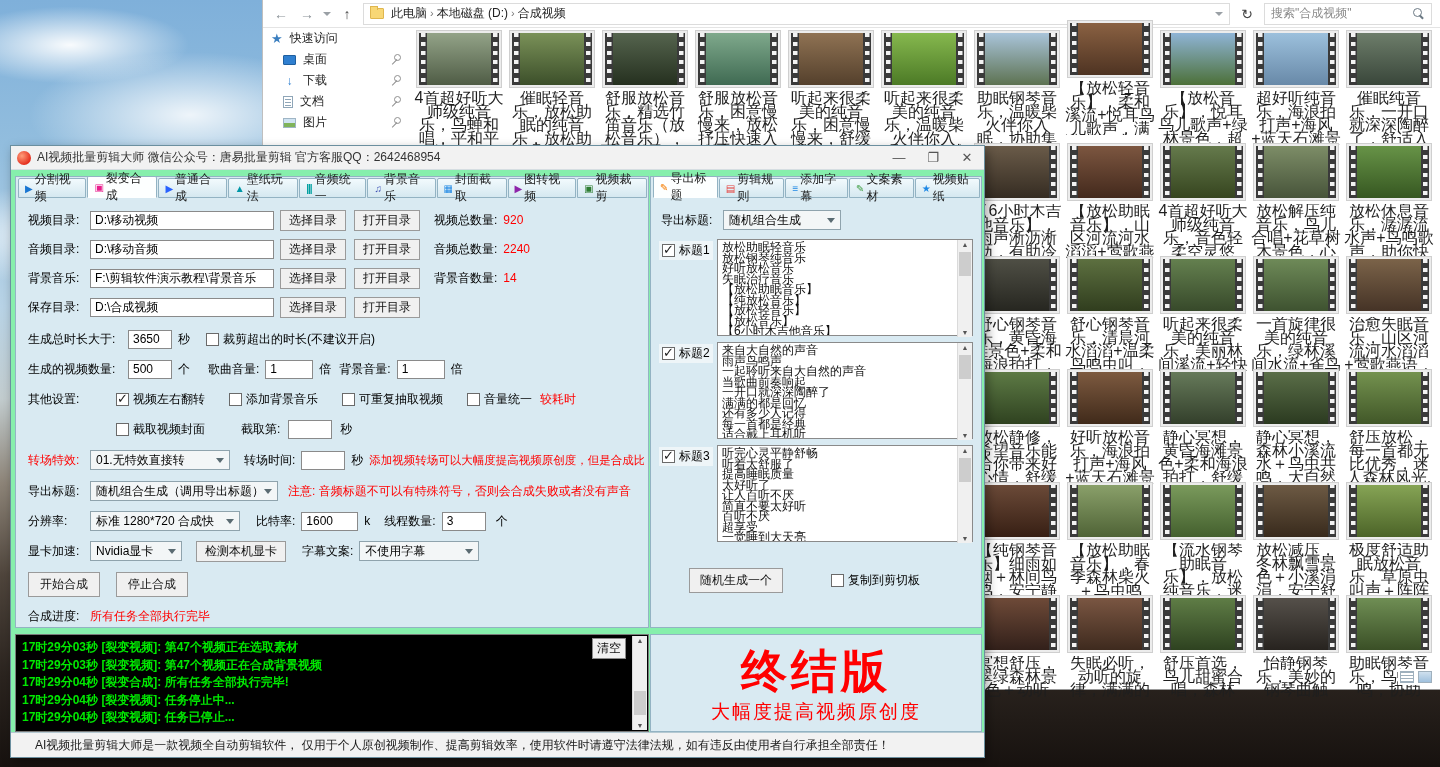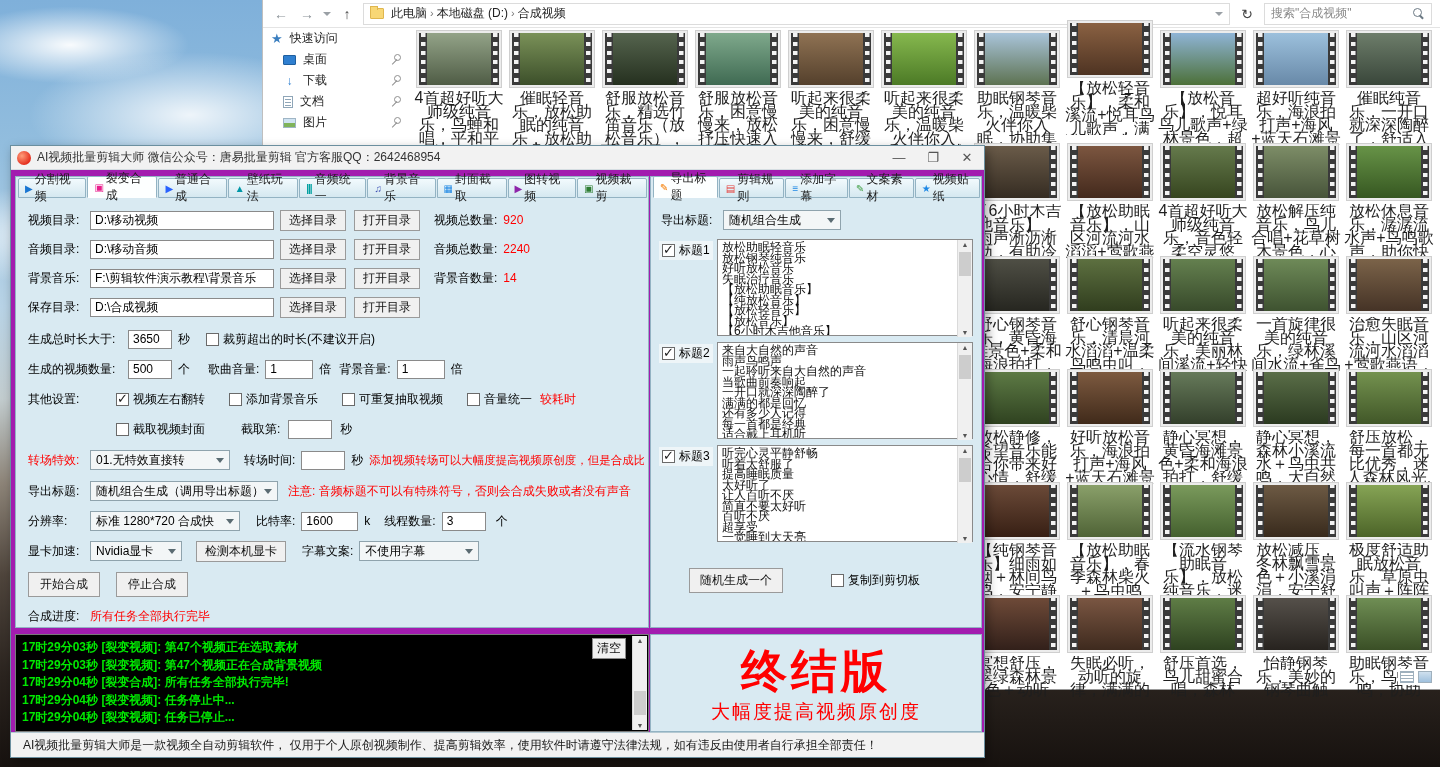--- a/index.html
+++ b/index.html
@@ -52,21 +52,21 @@
   .thumb::before{left:2px;}
   .thumb::after{right:2px;}
   .thumb .img{position:absolute;left:10px;right:10px;top:2px;bottom:2px;}
   .fname{width:92px;margin-top:3px;font-size:16px;line-height:13.5px;text-align:center;color:#1f1f1f;word-break:break-all;max-height:54px;overflow:hidden;}
   .viewicons{position:absolute;right:6px;bottom:4px;display:flex;gap:4px;background:#fff;padding:2px;}
   .vi{width:14px;height:12px;border:1px solid #9fb0bd;}
   .vi.list{background:repeating-linear-gradient(to bottom,#9fb0bd 0 1px,#fff 1px 3px);}
   .vi.thumbs{background:linear-gradient(#cfe0ee,#9fc0dd);}
 
   
-  .app{position:absolute;left:10px;top:145px;width:975px;height:613px;background:#a21caf;border:1px solid #6b8f9f;box-shadow:3px 4px 10px rgba(0,0,0,.35);}
+  .app{position:absolute;left:10px;top:145px;width:975px;height:613px;background:#86efac;border:1px solid #6b8f9f;box-shadow:3px 4px 10px rgba(0,0,0,.35);}
   .titlebar{position:absolute;left:0;top:0;right:0;height:24px;background:#f2f2f2;display:flex;align-items:center;padding-left:6px;border-bottom:1px solid #d5dde1;}
   .app-logo{width:14px;height:14px;border-radius:50%;background:radial-gradient(circle at 35% 35%,#ff9d7a,#e5301f 70%);margin-right:6px;flex:none;}
   .apptitle{font-size:12px;color:#333;}
   .wc{margin-left:auto;display:flex;height:100%;}
   .wcb{width:34px;display:flex;align-items:center;justify-content:center;color:#555;font-size:13px;}
 
   .panel{position:absolute;background:#d9eaf2;border:1px solid #93b3c3;}
   .tabs{position:absolute;top:-1px;left:2px;right:0;height:22px;display:flex;align-items:flex-end;}
   .tab{height:20px;display:inline-flex;align-items:center;gap:3px;padding:0 6px;font-size:12px;background:linear-gradient(#f2fafd,#d5e8f0);border:1px solid #93b3c3;margin-right:1px;border-radius:2px 2px 0 0;color:#1a1a1a;}
   .tab.active{background:#fdffff;height:22px;border-bottom:1px solid #fdffff;}
@@ -94,21 +94,21 @@
   .vscroll::after{content:"▼";position:absolute;bottom:1px;left:0;right:0;text-align:center;font-size:7px;color:#555;}
   .vthumb{position:absolute;left:1px;right:1px;height:24px;background:#cdcdcd;}
 
   .logbox{position:absolute;background:#000;border:1px solid #7a7a7a;padding:4px 22px 4px 6px;overflow:hidden;}
   .logline{font-weight:bold;font-size:12px;color:#00e800;line-height:17.5px;white-space:nowrap;}
   .clearbtn{position:absolute;right:22px;top:3px;width:34px;height:21px;background:#f0f0f0;border:1px solid #8a8a8a;font-size:12px;display:flex;align-items:center;justify-content:center;color:#111;}
 
   .promo-title{margin-top:8px;text-align:center;font-size:46px;font-weight:bold;color:#ff0000;letter-spacing:4px;line-height:56px;}
   .promo-sub{text-align:center;font-size:19px;color:#ff0000;letter-spacing:2px;}
 
-  .appstatus{position:absolute;left:0;right:0;bottom:0;height:25px;background:#f2f2f2;border-top:1px solid #b5c9d2;display:flex;align-items:center;padding-left:12px;font-size:12px;color:#1a1a1a;white-space:nowrap;overflow:hidden;}
+  .appstatus{position:absolute;left:0;right:0;bottom:0;height:25px;background:#f2f2f2;border-top:1px solid #b5c9d2;display:flex;align-items:center;padding-left:24px;font-size:12px;color:#1a1a1a;white-space:nowrap;overflow:hidden;}
 </style>
 </head>
 <body>
 
 <div id="stage">
   <div class="desktop"></div>
 
   <div class="explorer">
     <div class="ex-toolbar">
       <span class="navic">←</span>

